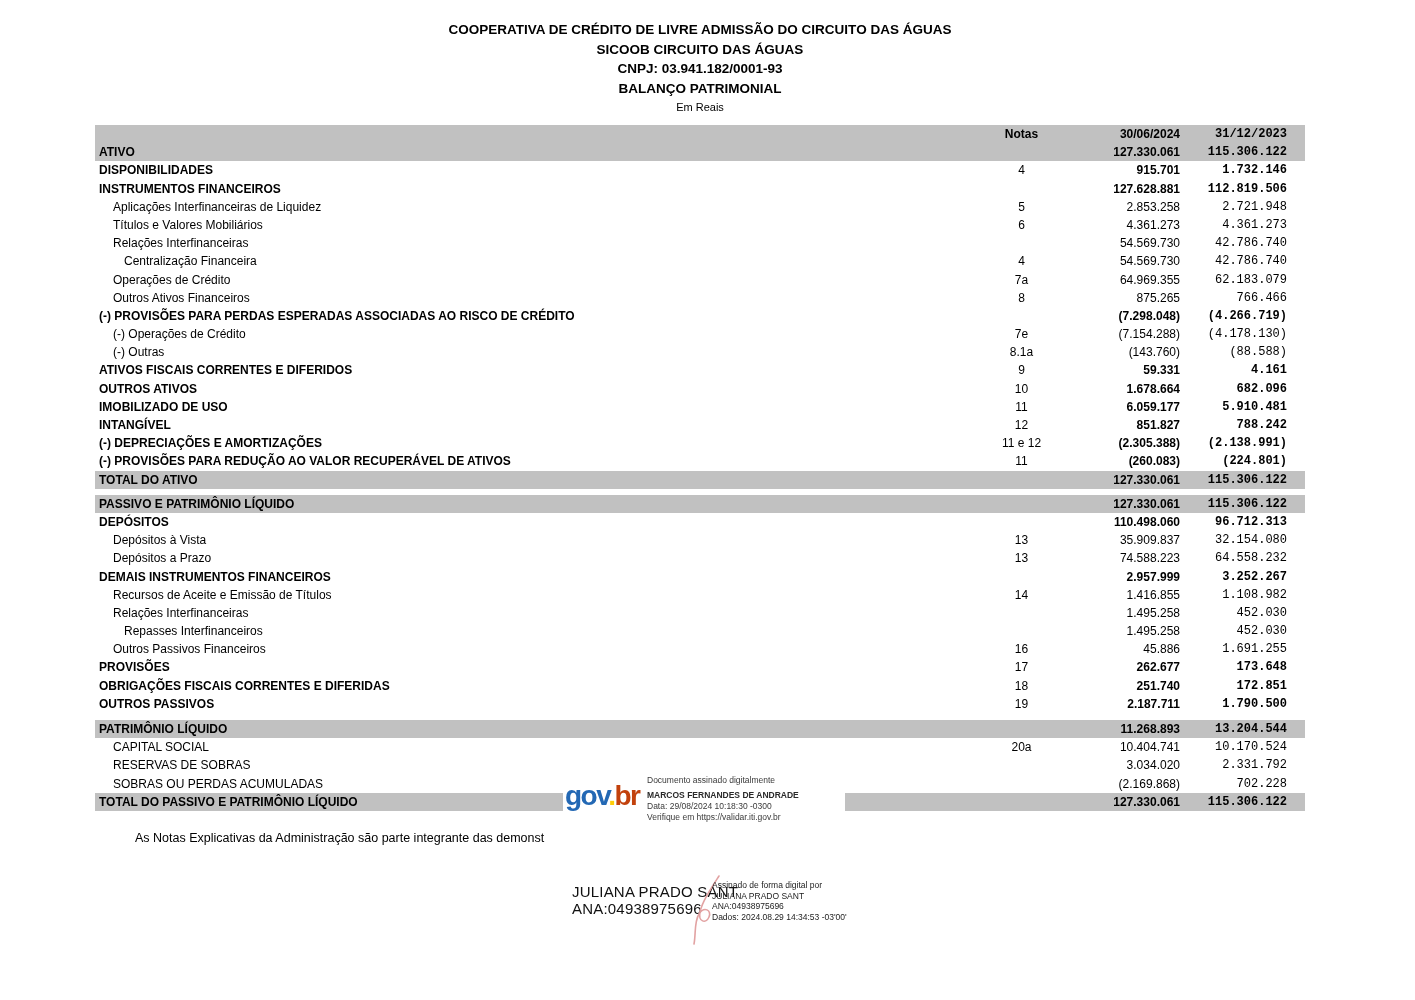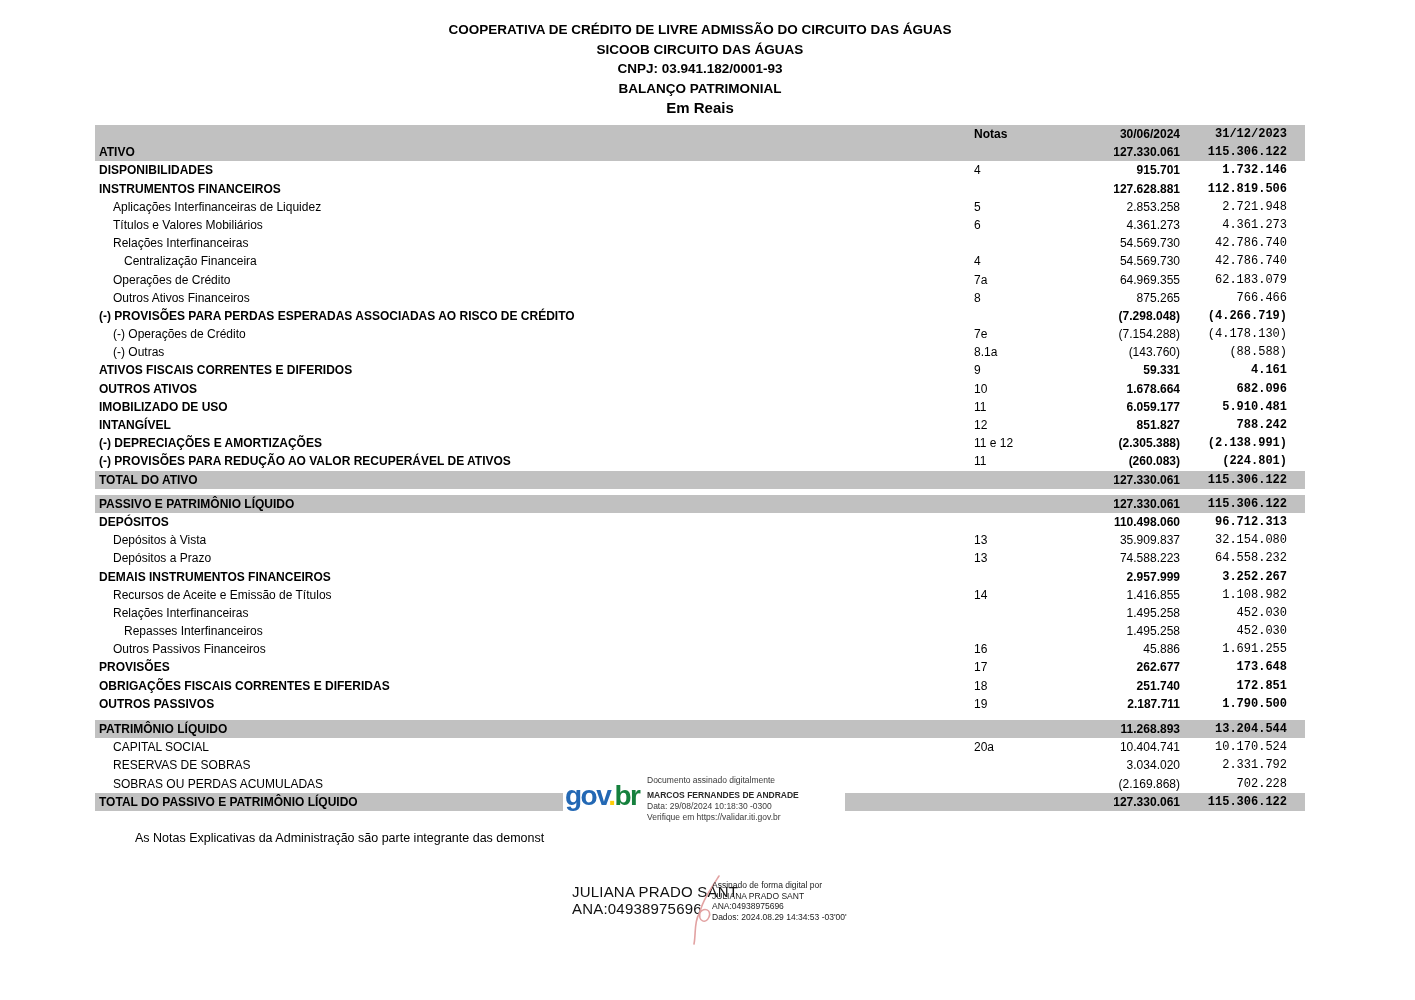--- a/index.html
+++ b/index.html
@@ -7,56 +7,56 @@
     width:1415px;height:1000px;position:relative;overflow:hidden;
     background:#ffffff;color:#000;
     font-family:"Liberation Sans","DejaVu Sans",sans-serif;
     -webkit-font-smoothing:antialiased;
   }
   
   .title-block{
     position:absolute;left:95px;top:20px;width:1210px;text-align:center;
   }
   .title-line{font-size:13.5px;font-weight:bold;line-height:19.5px;}
-  .title-line.regular{font-weight:bold;font-size:15px;}
+  .title-line.regular{font-weight:normal;font-size:11px;}
   
   .bs-table{
     position:absolute;left:95px;top:125px;width:1210px;z-index:1;
   }
   .row{
     display:flex;align-items:center;height:18.2px;font-size:12px;line-height:18.2px;
     white-space:nowrap;
   }
   .row.gray{background:#c1c1c1;}
   .row.bold .c-label,.row.bold .c-v1,.row.bold .c-v2{font-weight:bold;}
   .row.bold .c-note{font-weight:bold;}
   .row.bold.notebold-off .c-note{font-weight:normal;}
   .c-label{flex:1 1 auto;padding-left:4px;overflow:hidden;}
   .c-label.ind1{padding-left:18px;}
   .c-label.ind2{padding-left:29px;}
-  .c-note{flex:0 0 95px;font-weight:normal;}
+  .c-note{flex:0 0 95px;text-align:center;font-weight:normal;}
   .c-v1{flex:0 0 111px;text-align:right;}
   .c-v2{flex:0 0 107px;text-align:right;padding-right:18px;font-family:Liberation Mono, monospace;}
   
   .footer-note{
     position:absolute;left:99px;top:831px;font-size:12.5px;z-index:3;margin-left:36px;
   }
   
   .sig-stamp{
     position:absolute;left:563px;top:771px;width:282px;height:58px;
     background:#ffffff;z-index:2;font-size:8.5px;line-height:11px;
   }
   .sig-stamp .doc-line{position:absolute;left:84px;top:4px;color:#3a3a3a;}
   .govbr-logo{
     position:absolute;left:2px;top:10px;font-size:28px;font-weight:bold;
     letter-spacing:-1.5px;line-height:30px;
   }
   .govbr-logo .g-blue{color:#2368b4;}
   .govbr-logo .g-yellow{color:#ffcd07;}
-  .govbr-logo .g-green{color:#15803d;}
+  .govbr-logo .g-green{color:#c2410c;}
   .sig-stamp .signer{position:absolute;left:84px;top:19px;font-weight:bold;color:#2a2a2a;}
   .sig-stamp .sig-date{position:absolute;left:84px;top:30px;color:#3a3a3a;}
   .sig-stamp .sig-verify{position:absolute;left:84px;top:41px;color:#3a3a3a;}
   
   .hand-sig{position:absolute;left:572px;top:884px;z-index:3;}
   .hand-sig .big-name{
     font-size:15px;line-height:16.5px;letter-spacing:0.2px;color:#111;
     font-weight:normal;
   }
   .sig-squiggle{position:absolute;left:688px;top:872px;z-index:3;}

